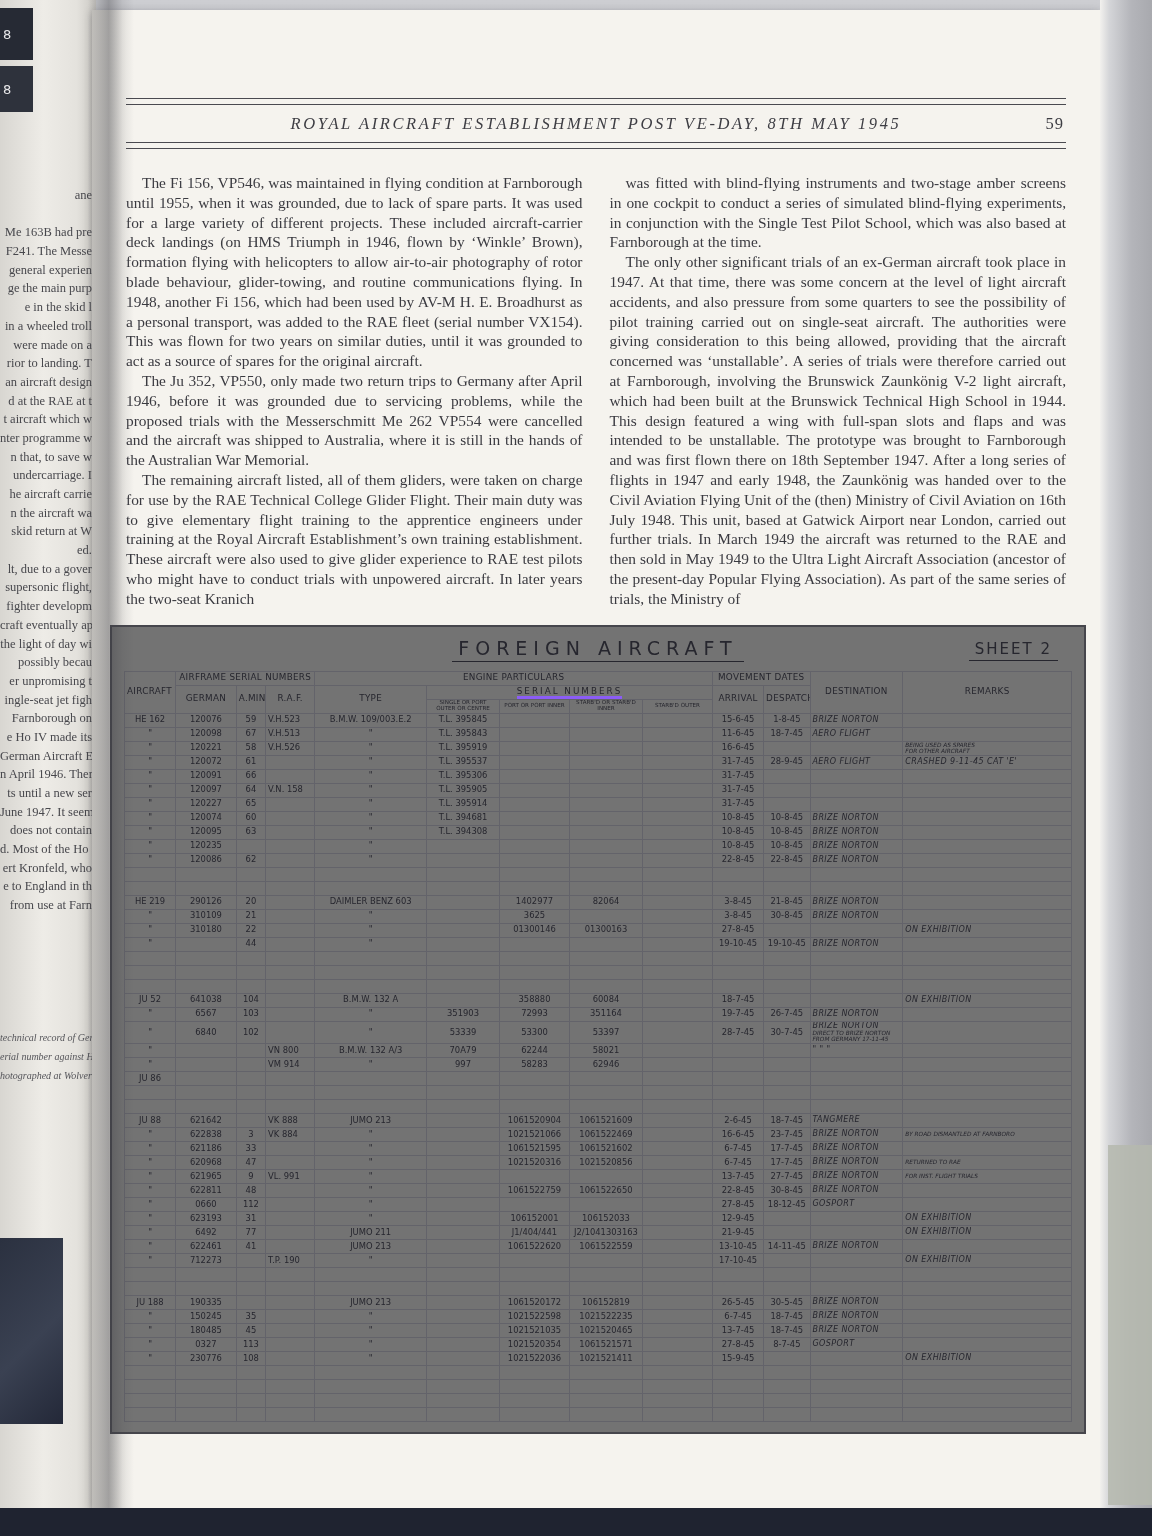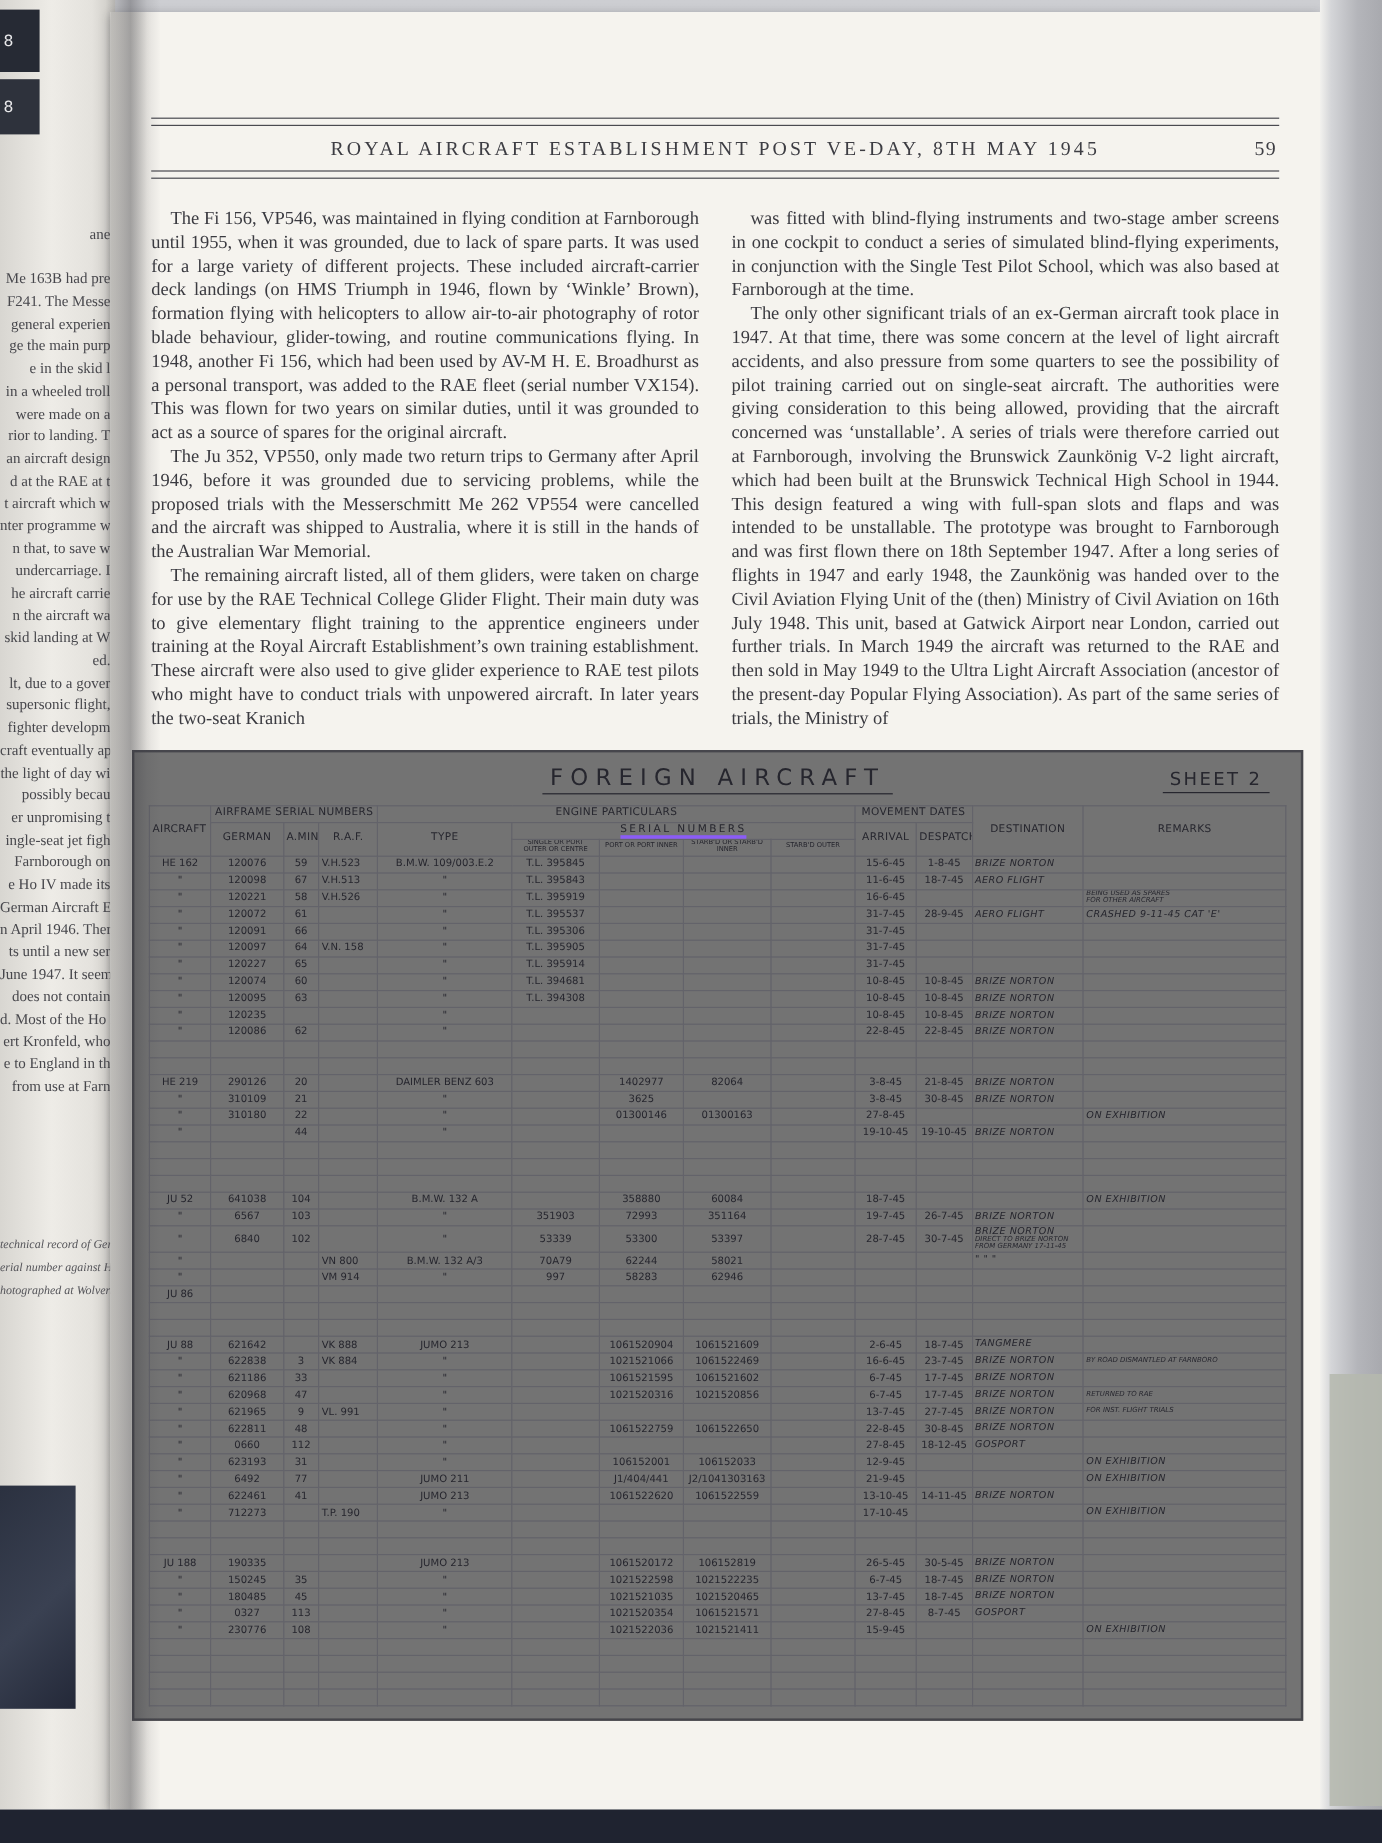--- a/index.html
+++ b/index.html
@@ -28,21 +28,21 @@
   .bottom-bar{position:absolute;left:0;bottom:0;width:1152px;height:28px;background:#1f2330;}
   
   .page{position:absolute;left:92px;top:10px;width:1008px;height:1498px;background:#f5f3ee;
     box-shadow:0 2px 8px rgba(40,40,45,.35);overflow:hidden;}
   .page-inner-gutter{position:absolute;left:0;top:0;width:34px;height:100%;
     background:linear-gradient(90deg,rgba(90,88,84,.28),rgba(90,88,84,0));}
   .page-header{position:relative;margin:88px 34px 0 34px;color:#3d3d43;}
   .rule{height:0;border-top:1.4px solid #4a4a50;}
   .rule.gap-a{margin-bottom:5px;}
   .title-line{position:relative;padding:9px 0 8px 0;text-align:center;}
-  .hd-title{font-size:16.5px;letter-spacing:2.6px;color:#3d3d43;}
+  .hd-title{font-size:16.5px;letter-spacing:2.6px;color:#3d3d43;font-style:italic;}
   .hd-page{position:absolute;right:2px;top:9px;font-size:16.5px;letter-spacing:1px;}
   .cols{display:flex;gap:27px;margin:24px 34px 0 34px;text-align:justify;
     font-size:15.4px;line-height:19.8px;color:#3a3a40;}
   .col{flex:1;min-width:0;}
   .col p{margin:0;text-indent:16px;}
   
   .sheet{margin:16px 14px 0 18px;background:#737373;border:2px solid #46464c;
     padding:10px 12px 10px 12px;position:relative;
     font-family:"DejaVu Sans",sans-serif;color:#26262e;text-transform:uppercase;}
   .sheet-title-row{position:relative;height:34px;}
@@ -85,21 +85,21 @@
         <div class="frag">were made on a</div>
         <div class="frag">rior to landing. T</div>
         <div class="frag">an aircraft design</div>
         <div class="frag">d at the RAE at t</div>
         <div class="frag">t aircraft which w</div>
         <div class="frag">nter programme w</div>
         <div class="frag">n that, to save w</div>
         <div class="frag">undercarriage. I</div>
         <div class="frag">he aircraft carrie</div>
         <div class="frag">n the aircraft wa</div>
-        <div class="frag">skid landing at W</div>
+        <div class="frag">skid return at W</div>
         <div class="frag">ed.</div>
         <div class="frag">lt, due to a gover</div>
         <div class="frag">supersonic flight,</div>
         <div class="frag">fighter developm</div>
         <div class="frag">craft eventually ap</div>
         <div class="frag">the light of day wi</div>
         <div class="frag">possibly becau</div>
         <div class="frag">er unpromising t</div>
         <div class="frag">ingle-seat jet figh</div>
         <div class="frag">Farnborough on</div>

